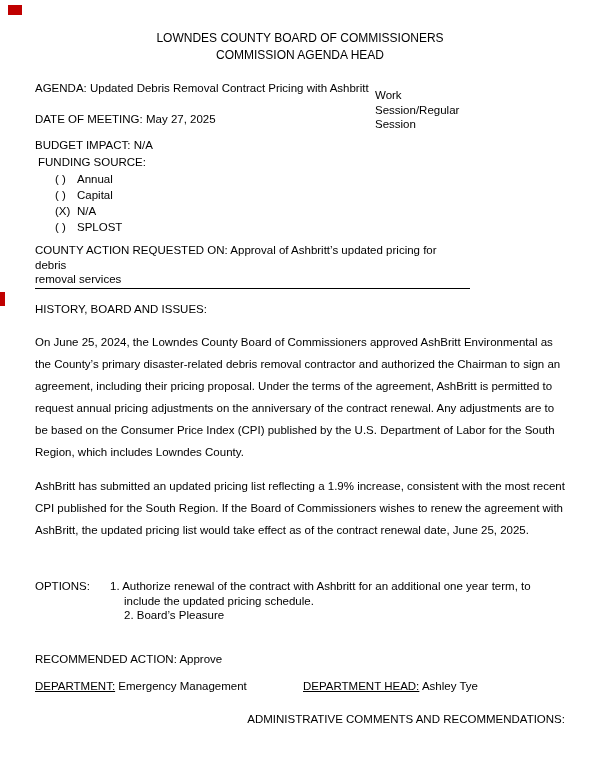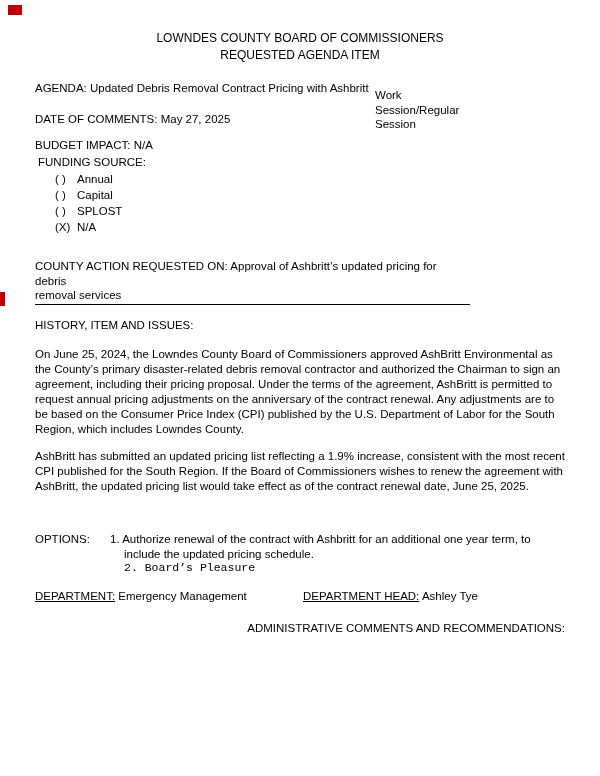--- a/index.html
+++ b/index.html
@@ -24,105 +24,109 @@
   .session{
     position:absolute;left:375px;top:88px;width:92px;
     line-height:14.5px;white-space:normal;
   }
   .date-row{margin-top:16px;}
   .budget-row{margin-top:12px;}
   .funding-label{margin-top:2px;padding-left:3px;}
   .funding-options{padding-left:20px;margin-top:2px;}
   .funding-option{line-height:16px;}
   .funding-option .mark{display:inline-block;width:22px;}
-  .action-block{margin-top:24px;width:435px;}
+  .action-block{margin-top:8px;width:435px;}
   .action-line2{border-bottom:1px solid #000;padding-bottom:1px;}
   .history-heading{margin-top:13px;}
-  .para{margin-top:15px;width:530px;line-height:15px;}
+  .para{margin-top:15px;width:530px;line-height:22px;}
   .para2{margin-top:12px;}
   .options-block{margin-top:38px;display:flex;gap:10px;}
   .options-label{flex:0 0 65px;}
   .options-items{width:450px;}
   .option-1{padding-left:14px;text-indent:-14px;}
-  .option-2{padding-left:14px;font-family:Liberation Mono, monospace;}
+  .option-2{padding-left:14px;}
   .recommended-row{margin-top:29px;}
   .department-row{margin-top:13px;display:flex;}
   .dept-group{flex:0 0 268px;}
   .underline{text-decoration:underline;}
   .admin-row{margin-top:18px;text-align:right;}
 </style>
 </head>
 <body>
 
 <div class="page">
 
   <div class="red-mark mark-top"></div>
   <div class="red-mark mark-side"></div>
 
   <div class="title">
     <div>LOWNDES COUNTY BOARD OF COMMISSIONERS</div>
-    <div>REQUESTED AGENDA ITEM</div>
+    <div>COMMISSION AGENDA HEAD</div>
   </div>
 
   <div class="session">Work Session/Regular Session</div>
 
   <div class="row subject-row">
     <span>AGENDA:</span>
     <span>Updated Debris Removal Contract Pricing with Ashbritt</span>
   </div>
 
   <div class="row date-row">
-    <span>DATE OF COMMENTS:</span>
+    <span>DATE OF MEETING:</span>
     <span>May 27, 2025</span>
   </div>
 
   <div class="row budget-row">
     <span>BUDGET IMPACT:</span>
     <span>N/A</span>
   </div>
 
   <div class="funding-label">FUNDING SOURCE:</div>
 
   <div class="funding-options">
     <div class="funding-option">
       <span class="mark">( )</span><span>Annual</span>
     </div>
     <div class="funding-option">
       <span class="mark">( )</span><span>Capital</span>
     </div>
     <div class="funding-option">
-      <span class="mark">( )</span><span>SPLOST</span>
+      <span class="mark">(X)</span><span>N/A</span>
     </div>
     <div class="funding-option">
-      <span class="mark">(X)</span><span>N/A</span>
+      <span class="mark">( )</span><span>SPLOST</span>
     </div>
   </div>
 
   <div class="action-block">
     <div class="action-line1">
       <span>COUNTY ACTION REQUESTED ON:</span>
       <span>Approval of Ashbritt’s updated pricing for debris</span>
     </div>
     <div class="action-line2">removal services</div>
   </div>
 
-  <div class="history-heading">HISTORY, ITEM AND ISSUES:</div>
+  <div class="history-heading">HISTORY, BOARD AND ISSUES:</div>
 
   <div class="para">On June 25, 2024, the Lowndes County Board of Commissioners approved AshBritt Environmental as the County’s primary disaster-related debris removal contractor and authorized the Chairman to sign an agreement, including their pricing proposal. Under the terms of the agreement, AshBritt is permitted to request annual pricing adjustments on the anniversary of the contract renewal. Any adjustments are to be based on the Consumer Price Index (CPI) published by the U.S. Department of Labor for the South Region, which includes Lowndes County.</div>
 
   <div class="para para2">AshBritt has submitted an updated pricing list reflecting a 1.9% increase, consistent with the most recent CPI published for the South Region. If the Board of Commissioners wishes to renew the agreement with AshBritt, the updated pricing list would take effect as of the contract renewal date, June 25, 2025.</div>
 
   <div class="options-block">
     <div class="options-label">OPTIONS:</div>
     <div class="options-items">
       <div class="option-1">1. Authorize renewal of the contract with Ashbritt for an additional one year term, to include the updated pricing schedule.</div>
       <div class="option-2">2. Board’s Pleasure</div>
     </div>
   </div>
 
+  <div class="row recommended-row">
+    <span>RECOMMENDED ACTION:</span>
+    <span>Approve</span>
+  </div>
 
   <div class="department-row">
     <div class="dept-group">
       <span class="underline">DEPARTMENT:</span>
       <span>Emergency Management</span>
     </div>
     <div>
       <span class="underline">DEPARTMENT HEAD:</span>
       <span>Ashley Tye</span>
     </div>

